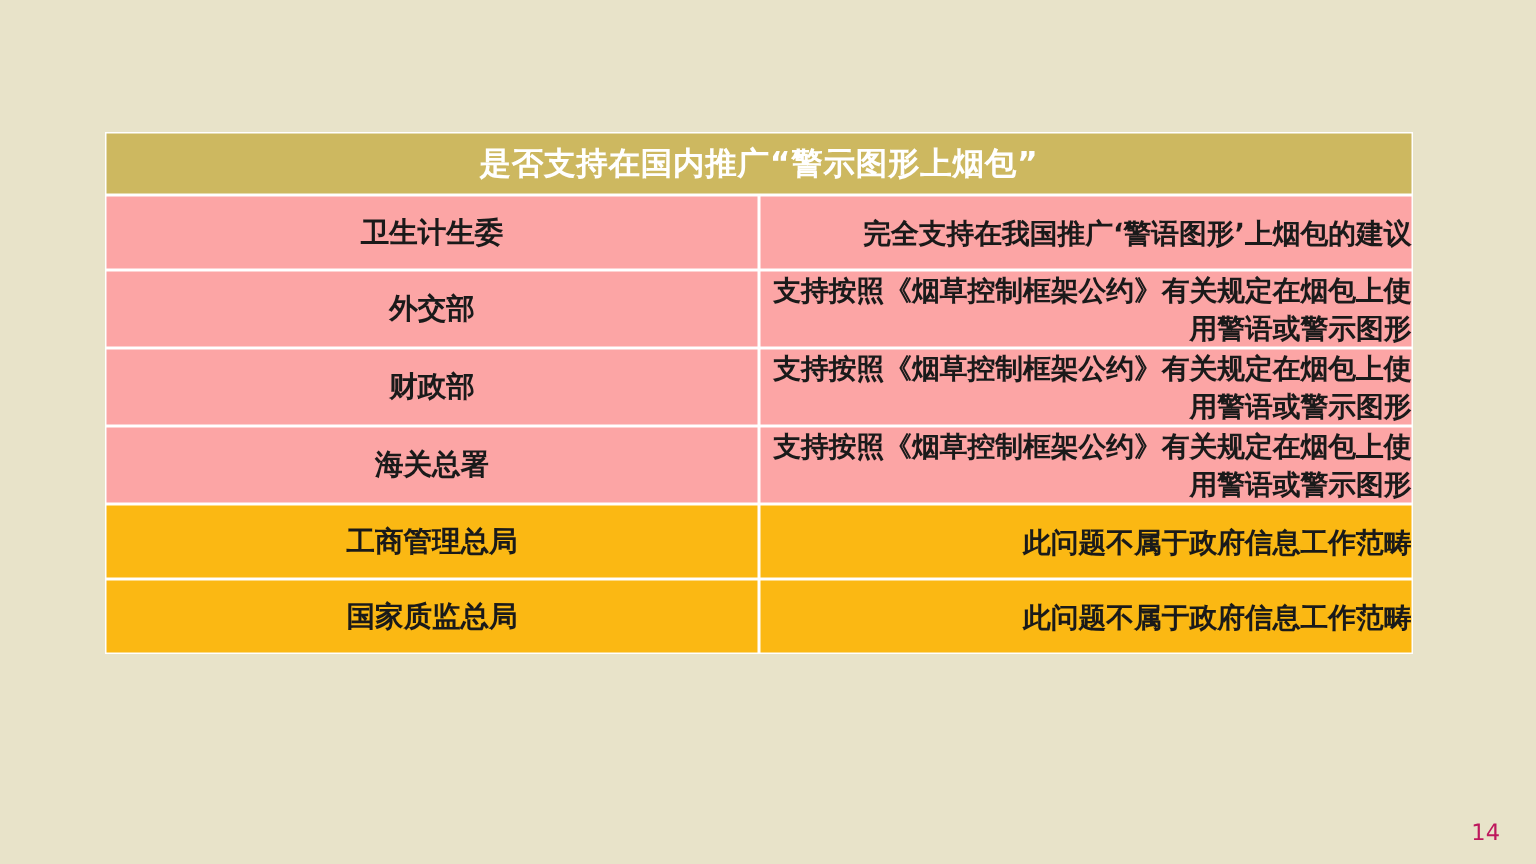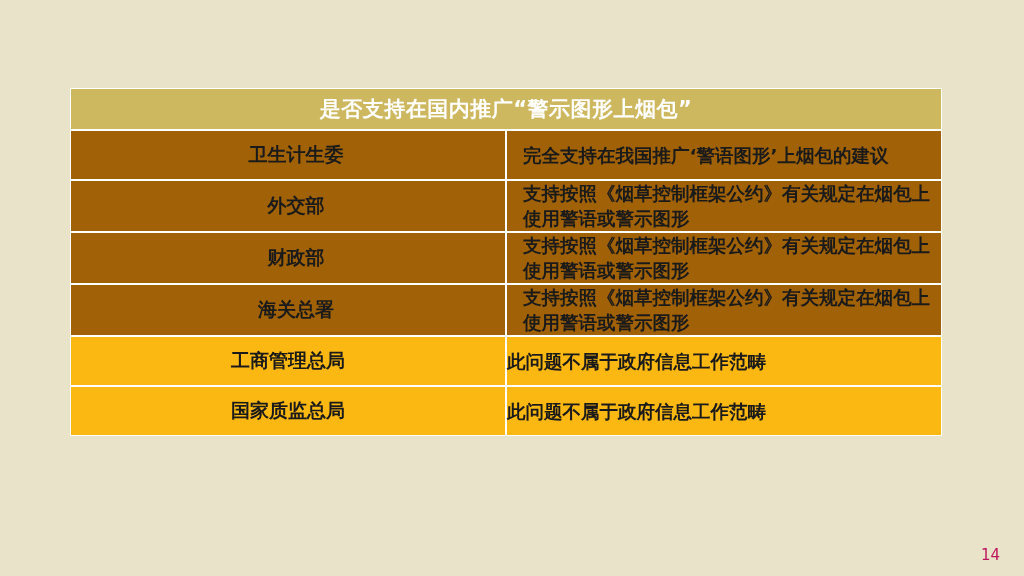--- a/index.html
+++ b/index.html
@@ -62,27 +62,27 @@
   }
   .col-label {
     width: 190px;
     text-align: center;
     font-size: 19px;
     font-weight: bold;
     height: 48px;
     padding: 0 4px;
   }
   .col-text {
-    text-align: left;
+    text-align: right;
     font-size: 18.5px;
     font-weight: bold;
     padding: 0 0 0 14px;
     height: 48px;
   }
-  tr.green td { background: #a16207; color: #1a1a1a; padding-left: 16px; }
+  tr.green td { background: #fca5a5; color: #1a1a1a; }
   tr.orange td { background: #fbb813; color: #1a1a1a; margin-top: 32px; }
   tr.yellow td { background: #fffb00; color: #1a1a1a; }
   tr.red td { background: #c80000; color: #ffffff; }
   tr.red .col-label { color: #ffffff; }
   .page-number {
     position: absolute;
     right: 24px;
     bottom: 12px;
     font-size: 15px;
     color: #be185d;

